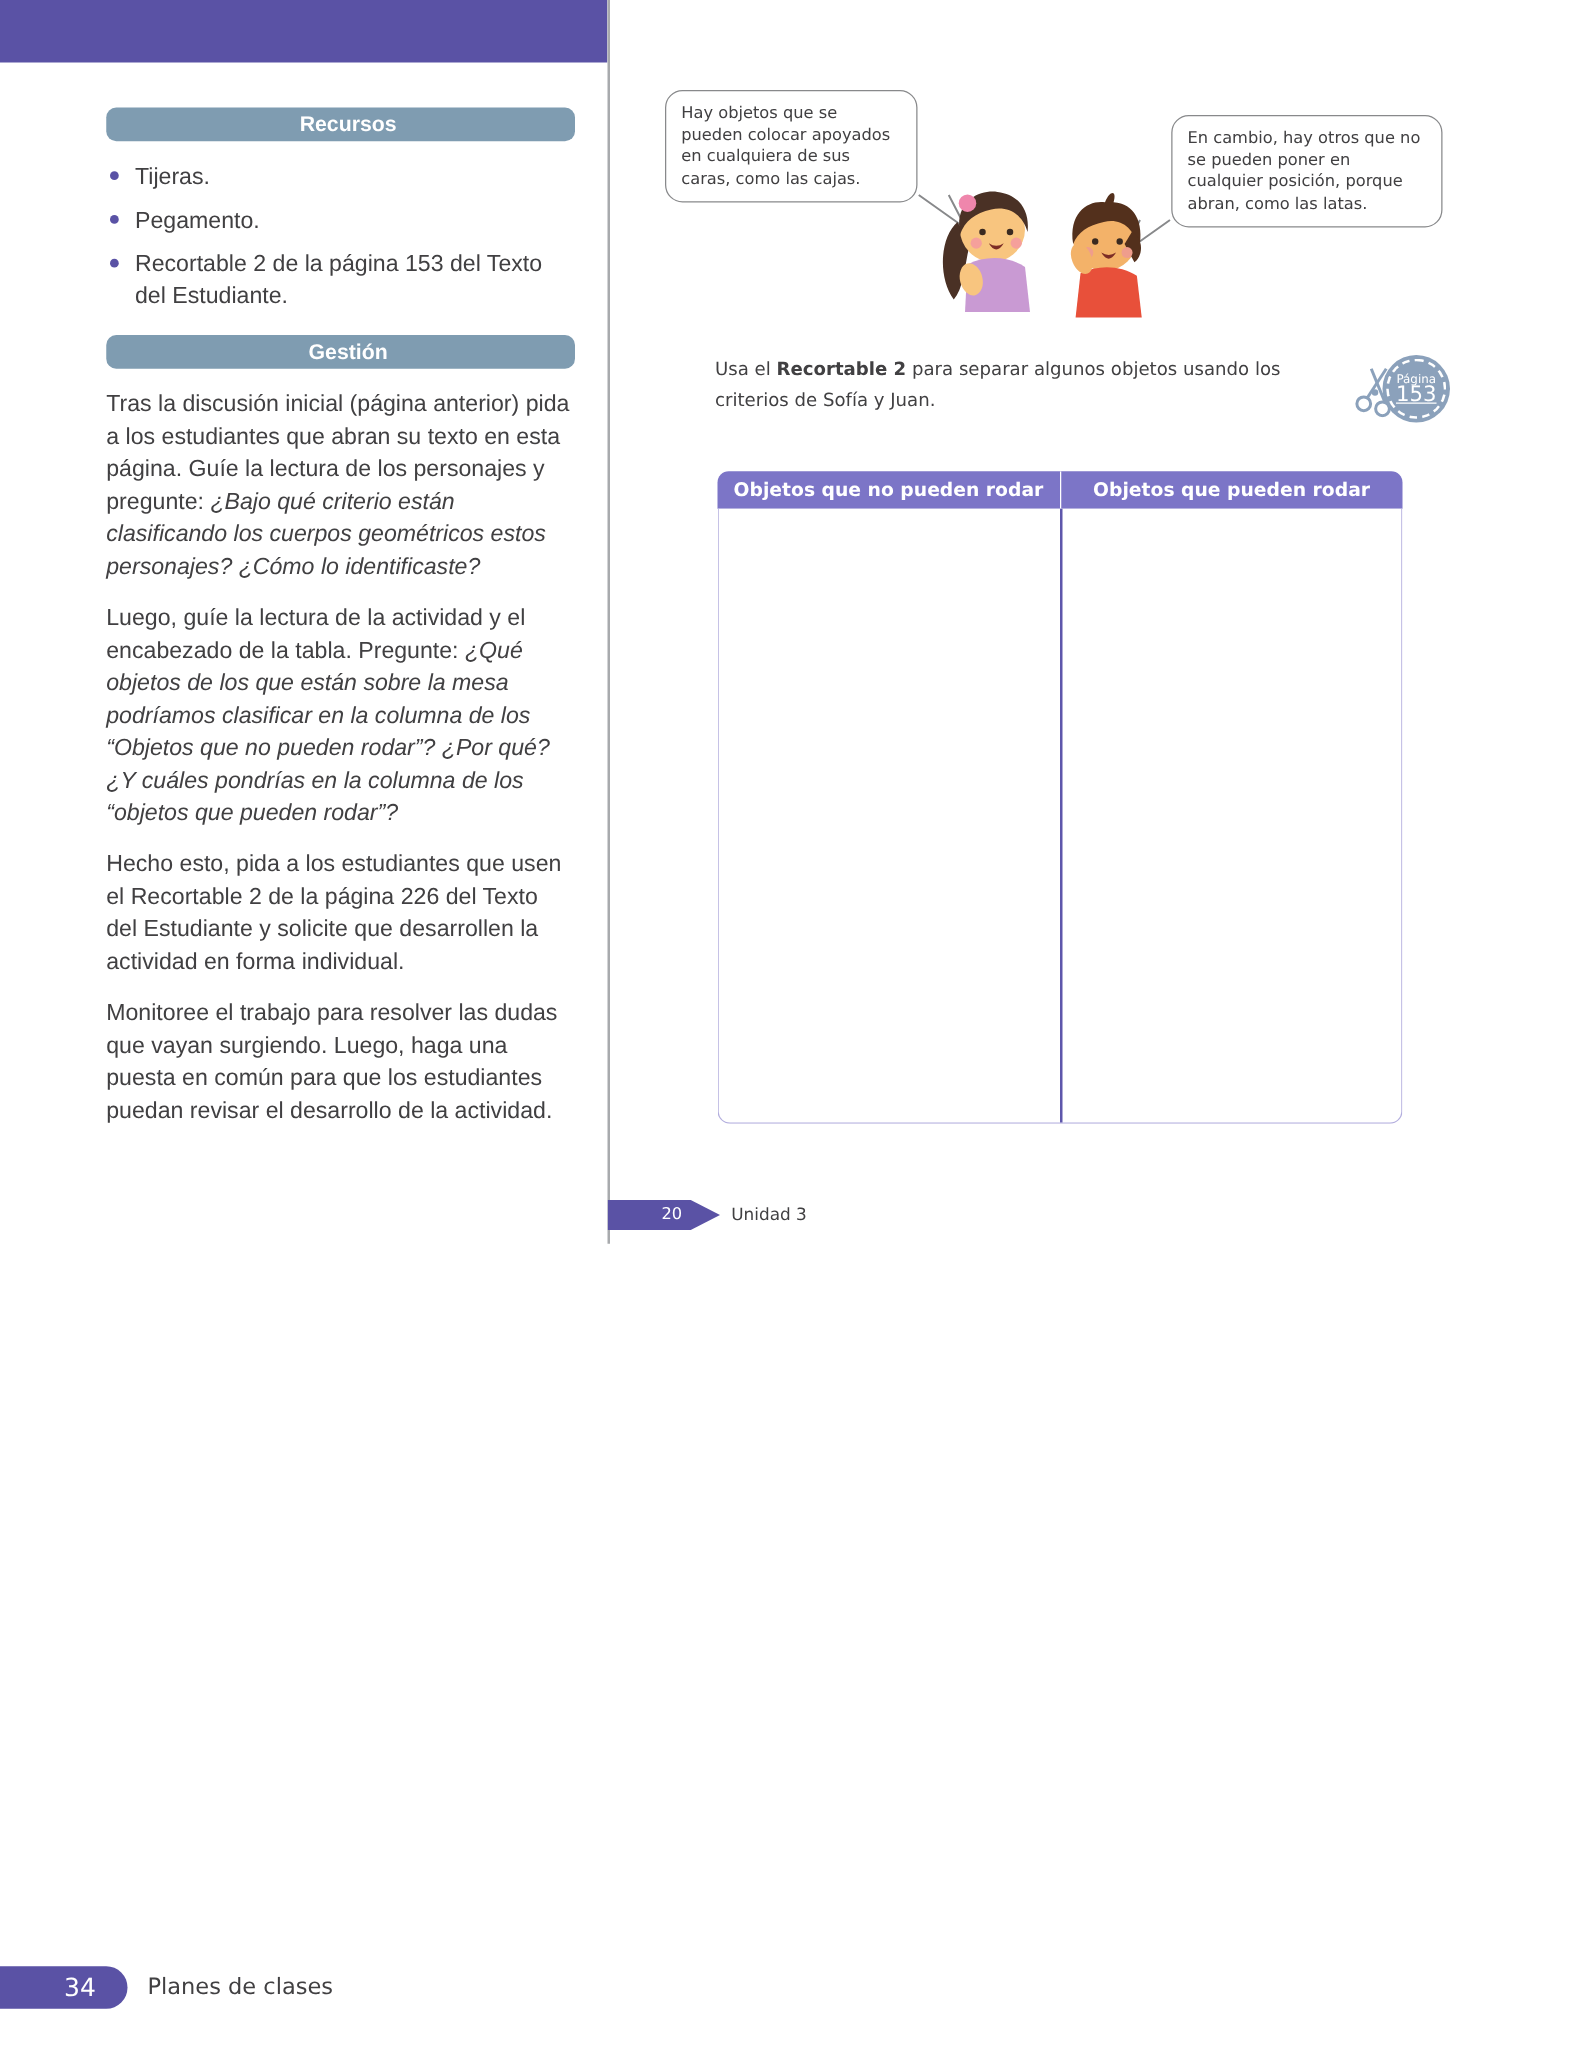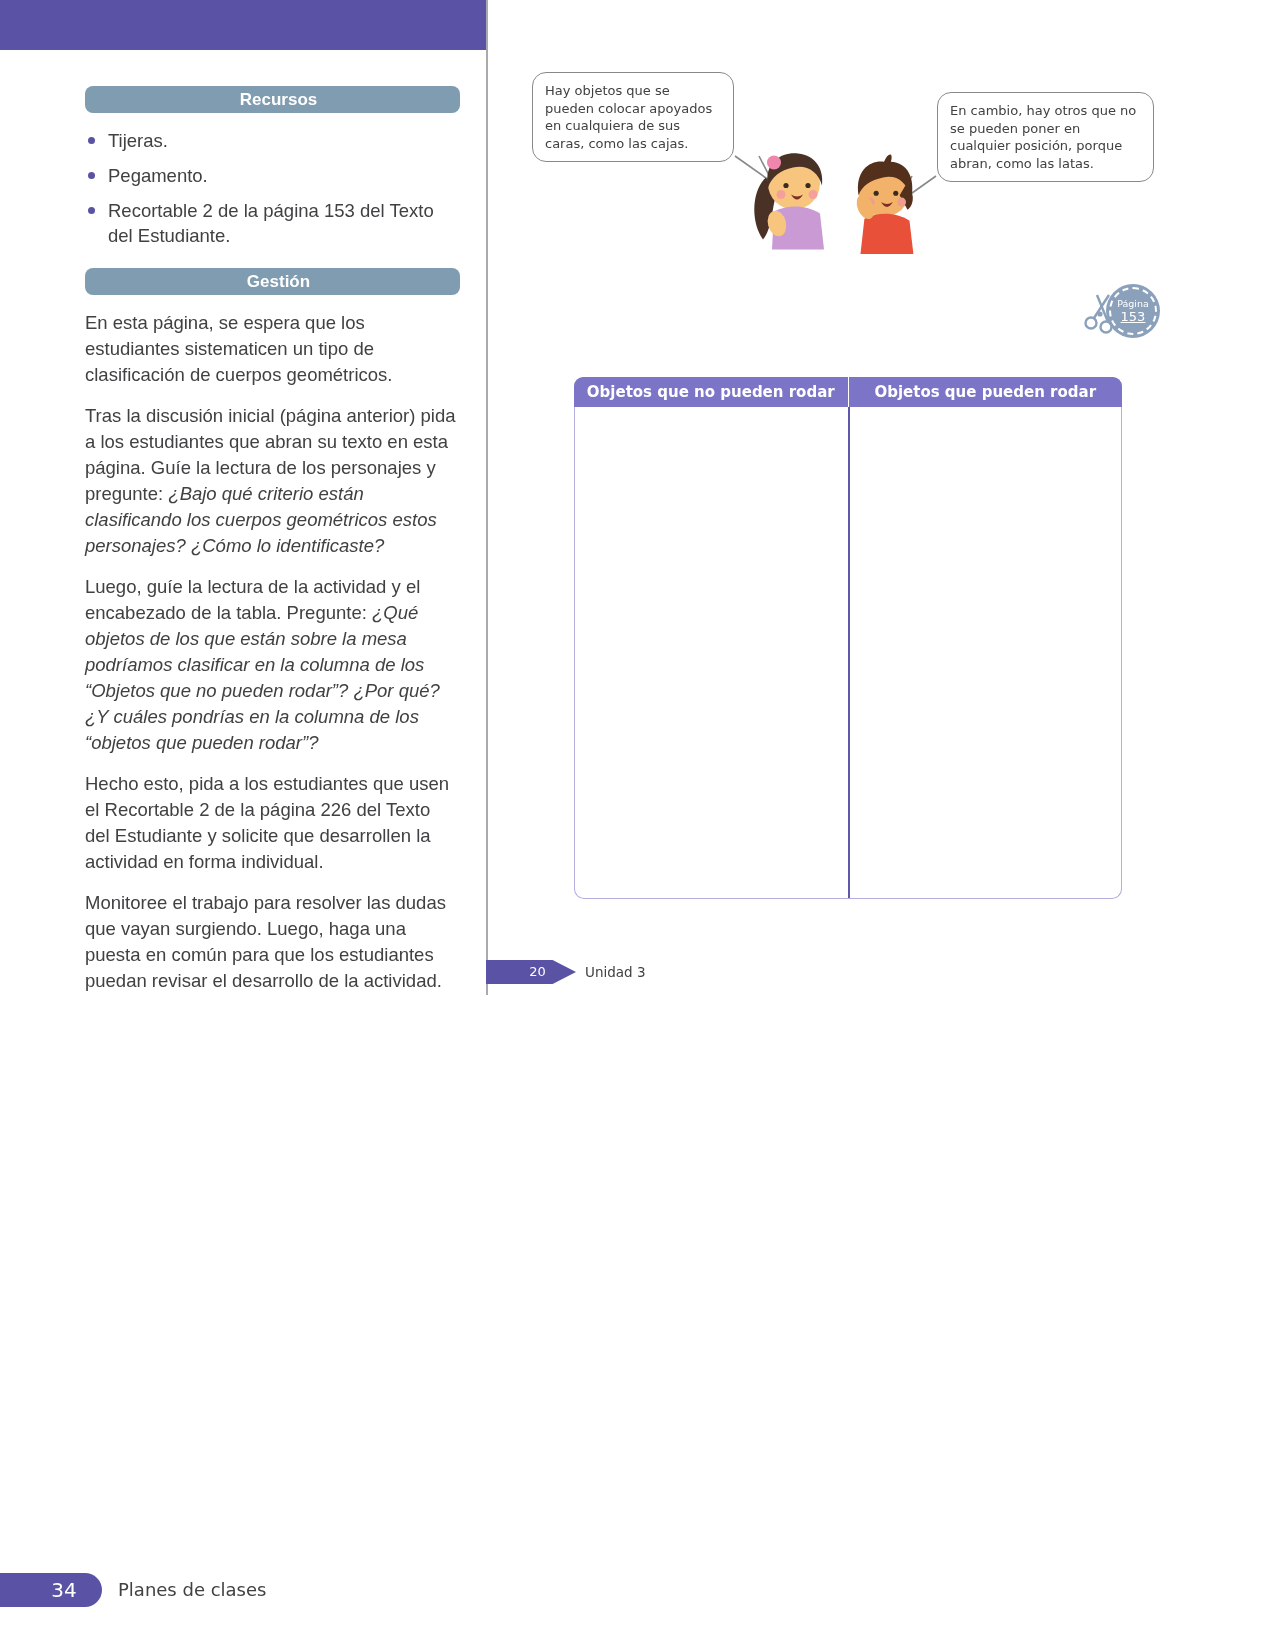--- a/index.html
+++ b/index.html
@@ -41,21 +41,21 @@
                line-height:25px;color:#414042;}
   .instruction b{font-weight:bold;}
 
   .cutout{position:absolute;left:594px;top:282px;width:80px;height:58px;}
   .cutout .scissors{position:absolute;left:0;top:6px;}
   .badge-circle{position:absolute;left:24px;top:2px;width:54px;height:54px;border-radius:50%;
                 background:#8ba1bb;outline:2px dashed #fff;outline-offset:-5px;
                 display:flex;flex-direction:column;justify-content:center;align-items:center;
                 color:#fff;}
   .badge-circle .l1{font-size:9.5px;line-height:11px;}
-  .badge-circle .l2{font-size:13px;line-height:15px;text-decoration:underline;}
+  .badge-circle .l2{font-size:17px;line-height:15px;text-decoration:underline;}
 
   .activity-table{position:absolute;left:86px;top:377px;width:548px;}
   .t-head{display:flex;background:#7c75c7;border-radius:9px 9px 0 0;height:30px;overflow:hidden;}
   .t-head .th{flex:1;color:#fff;font-weight:bold;font-size:15px;line-height:30px;text-align:center;}
   .t-head .th:first-child{border-right:1.5px solid #fff;}
   .t-body{position:relative;height:491px;border:1.5px solid #b3aede;border-top:none;
           border-radius:0 0 10px 10px;background:#fff;}
   .t-divider{position:absolute;left:50%;top:0;bottom:0;width:1.5px;background:#5e57ab;}
 
   .sp-footer-tab{position:absolute;left:-2px;top:960px;width:90px;height:24px;background:#5a52a5;
@@ -80,21 +80,20 @@
   <div class="top-bar"></div>
 
   <div class="left-col">
     <div class="section-bar">Recursos</div>
     <ul class="resources">
       <li>Tijeras.</li>
       <li>Pegamento.</li>
       <li>Recortable 2 de la página 153 del Texto del Estudiante.</li>
     </ul>
     <div class="section-bar">Gestión</div>
-    <p class="para"><span>En esta página, se espera que los estudiantes sistematicen un tipo de clasificación de cuerpos geométricos.</span></p>
     <p class="para"><span>Tras la discusión inicial (página anterior) pida a los estudiantes que abran su texto en esta página. Guíe la lectura de los personajes y pregunte: </span><em>¿Bajo qué criterio están clasificando los cuerpos geométricos estos personajes? ¿Cómo lo identificaste?</em></p>
     <p class="para"><span>Luego, guíe la lectura de la actividad y el encabezado de la tabla. Pregunte: </span><em>¿Qué objetos de los que están sobre la mesa podríamos clasificar en la columna de los “Objetos que no pueden rodar”? ¿Por qué? ¿Y cuáles pondrías en la columna de los “objetos que pueden rodar”?</em></p>
     <p class="para"><span>Hecho esto, pida a los estudiantes que usen el Recortable 2 de la página 226 del Texto del Estudiante y solicite que desarrollen la actividad en forma individual.</span></p>
     <p class="para"><span>Monitoree el trabajo para resolver las dudas que vayan surgiendo. Luego, haga una puesta en común para que los estudiantes puedan revisar el desarrollo de la actividad.</span></p>
   </div>
 
   <div class="student-page">
 
     <div class="bubble bubble-left">
       <span>Hay objetos que se pueden colocar apoyados en cualquiera de sus caras, como las cajas.</span>
@@ -130,20 +129,23 @@
       <path d="M72 38 C82 44 81 58 74 63 L66 48 Z" fill="#53301c"></path>
       <circle cx="42" cy="46" r="2.6" fill="#3a2a20"></circle>
       <circle cx="62" cy="46" r="2.6" fill="#3a2a20"></circle>
       <circle cx="36" cy="55" r="4.5" fill="#ef9d8c"></circle>
       <circle cx="68" cy="55" r="4.5" fill="#ef9d8c"></circle>
       <path d="M47 55 Q53 65 59 55 Q53 59 47 55 Z" fill="#7c2d26"></path>
       <path d="M30 72 C44 65 62 65 76 74 L80 108 L26 108 Z" fill="#e8503a"></path>
       <ellipse cx="31" cy="60" rx="8" ry="13" fill="#f3b269" transform="rotate(-22 31 60)"></ellipse>
     </svg>
 
+    <div class="instruction">
+      <span>Usa el </span><b>Recortable 2</b><span> para separar algunos objetos usando los criterios de Sofía y Juan.</span>
+    </div>
 
     <div class="cutout">
       <svg class="scissors" width="38" height="46" viewBox="0 0 38 46">
         <g stroke="#8ba1bb" stroke-width="2.4" fill="none">
           <circle cx="9" cy="35" r="5.5"></circle>
           <circle cx="24" cy="39" r="5.5"></circle>
           <line x1="12" y1="30" x2="27" y2="7"></line>
           <line x1="26" y1="34" x2="15" y2="7"></line>
         </g>
         <circle cx="18" cy="26" r="2.6" fill="#8ba1bb"></circle>

